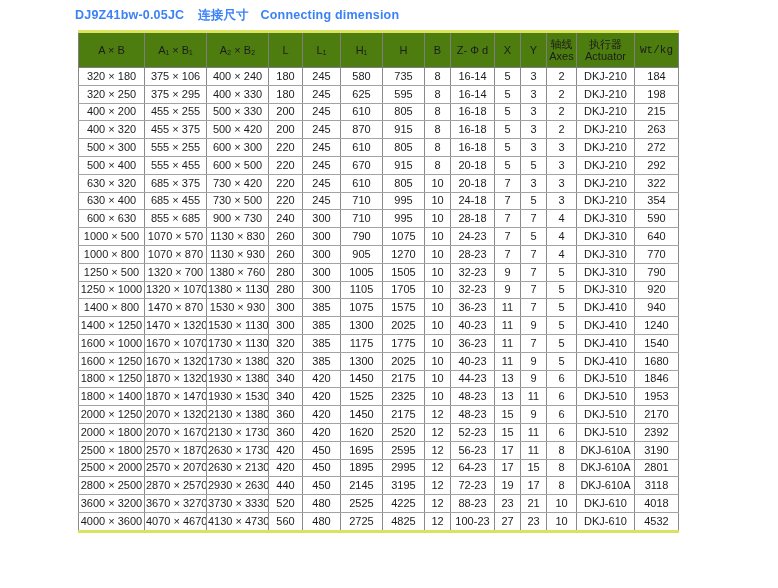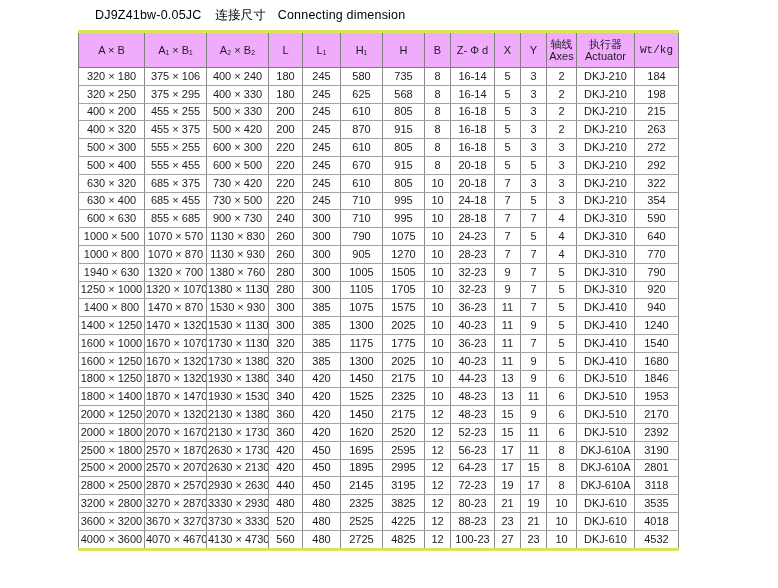--- a/index.html
+++ b/index.html
@@ -2,32 +2,32 @@
 <html><head>
 <meta charset="utf-8">
 <style>
   html,body{margin:0;padding:0;}
   body{
     width:778px;height:588px;background:#ffffff;position:relative;
     font-family:"Liberation Sans", sans-serif;color:#1c1c1c;
     -webkit-font-smoothing:antialiased;
   }
   .page-title{
-    position:absolute;left:75px;top:7px;font-size:12.5px;font-weight:normal;color:#000000;
-    letter-spacing:.2px;white-space:nowrap;margin-left:20px;
+    position:absolute;left:75px;top:7px;font-size:12.5px;font-weight:bold;color:#3b82f6;
+    letter-spacing:.2px;white-space:nowrap;
   }
   .page-title .t-zh{margin-left:10px;}
   .page-title .t-en{margin-left:8px;}
   .table-wrap{position:absolute;left:78px;top:30px;width:600px;}
   table.dims{
     border-collapse:collapse;table-layout:fixed;width:600px;
     border-top:3px solid #dbe25e;border-bottom:3px solid #dbe25e;
   }
   table.dims th{
-    background:#f0abfc;font-size:11px;font-weight:normal;color:#1c1c1c;
+    background:#4d7c0f;font-size:11px;font-weight:normal;color:#1c1c1c;
     height:34px;text-align:center;vertical-align:middle;padding:0 1px;
     border-left:1px solid #7e7e7e;border-bottom:1px solid #7e7e7e;
   }
   table.dims th:first-child{border-left:1px solid #7e7e7e;}
   table.dims th:last-child{border-right:1px solid #7e7e7e;font-family:Liberation Mono, monospace;}
   table.dims td{
     background:#ffffff;font-size:11px;color:#1c1c1c;text-align:center;vertical-align:middle;
     height:16.8px;padding:0 1px;line-height:1;
     border-left:1px solid #8a8a8a;border-bottom:1px solid #a3a3a3;
     white-space:nowrap;overflow:hidden;
@@ -103,21 +103,21 @@
           <td>DKJ-210</td>
           <td>184</td>
         </tr>
         <tr>
           <td>320 × 250</td>
           <td>375 × 295</td>
           <td>400 × 330</td>
           <td>180</td>
           <td>245</td>
           <td>625</td>
-          <td>568</td>
+          <td>595</td>
           <td>8</td>
           <td>16-14</td>
           <td>5</td>
           <td>3</td>
           <td>2</td>
           <td>DKJ-210</td>
           <td>198</td>
         </tr>
         <tr>
           <td>400 × 200</td>
@@ -257,21 +257,21 @@
           <td>1270</td>
           <td>10</td>
           <td>28-23</td>
           <td>7</td>
           <td>7</td>
           <td>4</td>
           <td>DKJ-310</td>
           <td>770</td>
         </tr>
         <tr>
-          <td>1940 × 630</td>
+          <td>1250 × 500</td>
           <td>1320 × 700</td>
           <td>1380 × 760</td>
           <td>280</td>
           <td>300</td>
           <td>1005</td>
           <td>1505</td>
           <td>10</td>
           <td>32-23</td>
           <td>9</td>
           <td>7</td>
@@ -465,36 +465,20 @@
           <td>3195</td>
           <td>12</td>
           <td>72-23</td>
           <td>19</td>
           <td>17</td>
           <td>8</td>
           <td>DKJ-610A</td>
           <td>3118</td>
         </tr>
         <tr>
-          <td>3200 × 2800</td>
-          <td>3270 × 2870</td>
-          <td>3330 × 2930</td>
-          <td>480</td>
-          <td>480</td>
-          <td>2325</td>
-          <td>3825</td>
-          <td>12</td>
-          <td>80-23</td>
-          <td>21</td>
-          <td>19</td>
-          <td>10</td>
-          <td>DKJ-610</td>
-          <td>3535</td>
-        </tr>
-        <tr>
           <td>3600 × 3200</td>
           <td>3670 × 3270</td>
           <td>3730 × 3330</td>
           <td>520</td>
           <td>480</td>
           <td>2525</td>
           <td>4225</td>
           <td>12</td>
           <td>88-23</td>
           <td>23</td>

